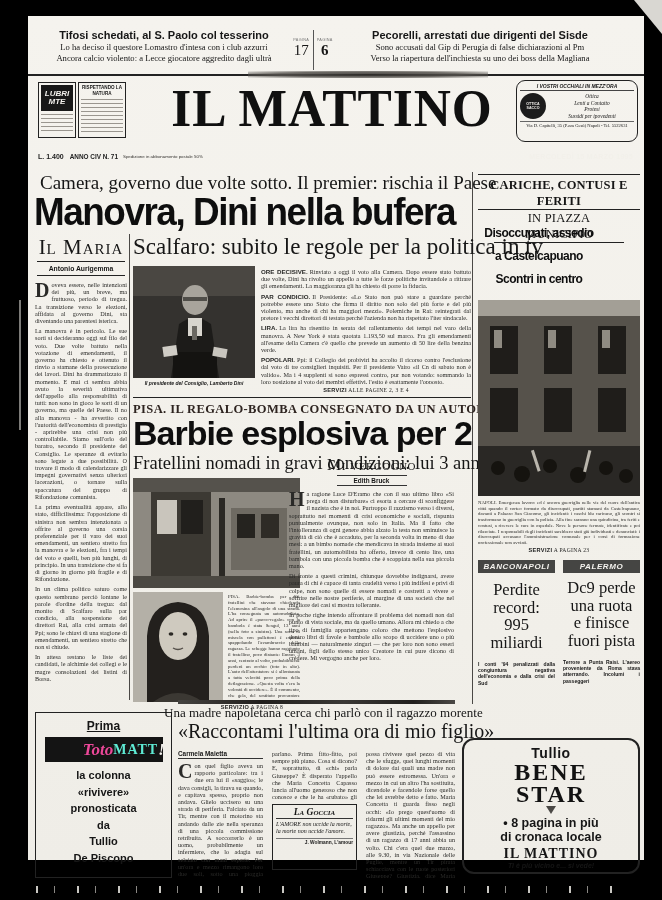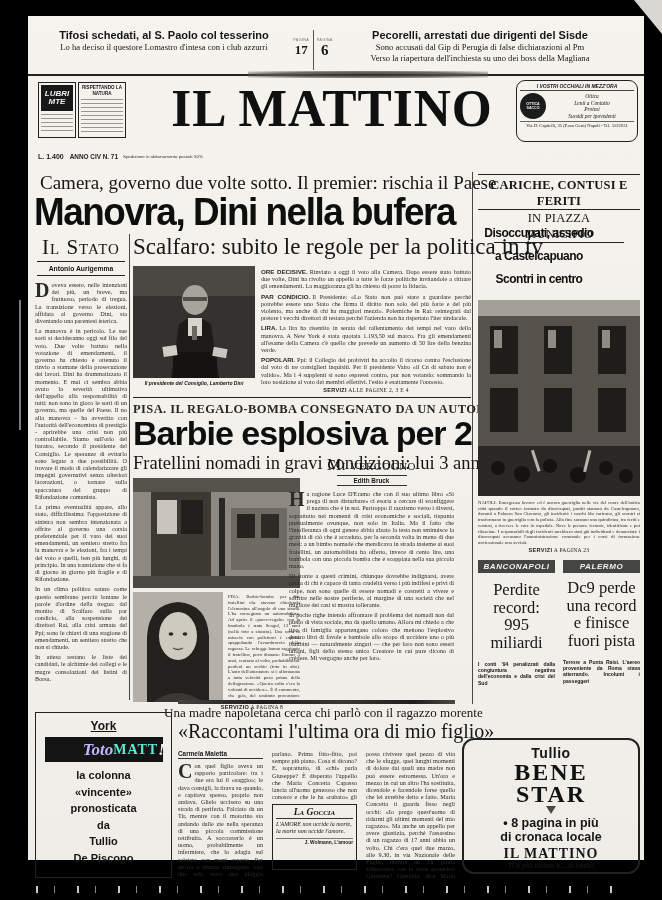--- a/index.html
+++ b/index.html
@@ -32,26 +32,27 @@
 <div class="abs" style="top:0; right:0; width:0; height:0; border-top:34px solid #d9d7d2; border-left:28px solid transparent;"></div>
 <div class="abs" style="left:19px; top:300px; width:2px; height:130px; background:#cfcdc8; opacity:.6;"></div>
 <div class="abs" style="left:36px; top:886px; width:592px; height:7px;
             background:repeating-linear-gradient(90deg,#c9c7c2 0 2px,transparent 2px 41px),repeating-linear-gradient(90deg,transparent 0 18px,#8a8884 18px 19px,transparent 19px 41px);"></div>
 
 <div class="sheet">
 
   <div class="abs" style="left:12px; top:13px; width:248px;">
     <div class="sans ctr" style="font-weight:bold; font-size:11px; line-height:13px;">Tifosi schedati, al S. Paolo col tesserino</div>
     <div class="serif ctr" style="font-size:8.6px; line-height:10.5px;">Lo ha deciso il questore Lomastro d'intesa con i club azzurri</div>
+    <div class="serif ctr" style="font-size:8.6px; line-height:10.5px;">Ancora calcio violento: a Lecce giocatore aggredito dagli ultrà</div>
   </div>
 
   <div class="abs" style="left:262px; top:14px; width:46px; height:40px; display:flex;">
     <div style="flex:1; text-align:center; border-right:1px solid #555;">
       <div class="sans" style="font-size:3.8px; color:#777; letter-spacing:.3px; margin-top:8px;">PAGINA</div>
-      <div class="serif" style="font-weight:bold; font-size:13px;">17</div>
+      <div class="serif" style="font-weight:normal; font-size:15px;">17</div>
     </div>
     <div style="flex:1; text-align:center;">
       <div class="sans" style="font-size:3.8px; color:#777; letter-spacing:.3px; margin-top:8px;">PAGINA</div>
       <div class="serif" style="font-weight:bold; font-size:15px;">6</div>
     </div>
   </div>
 
   <div class="abs" style="left:318px; top:13px; width:268px;">
     <div class="sans ctr" style="font-weight:bold; font-size:11px; line-height:13px;">Pecorelli, arrestati due dirigenti del Sisde</div>
     <div class="serif ctr" style="font-size:8.6px; line-height:10.5px;">Sono accusati dal Gip di Perugia di false dichiarazioni al Pm</div>
@@ -98,21 +99,21 @@
     <span class="sans" style="font-weight:bold; font-size:7px; color:#f2f0ea; margin-left:auto; margin-right:5px; letter-spacing:.3px;">MERCOLEDÌ 15 MARZO 1995</span>
   </div>
 
   <div class="abs serif" style="left:12px; top:157px; width:432px; font-size:19px; line-height:20px; white-space:nowrap;">Camera, governo due volte sotto. Il premier: rischia il Paese</div>
   <div class="abs sans" style="left:6px; top:176px; width:440px; font-weight:bold; font-size:38px; line-height:40px; letter-spacing:-1.5px; white-space:nowrap; transform:scaleX(.97); transform-origin:left; color:#0e0e0e;">Manovra, Dini nella bufera</div>
 
   <div class="abs" style="left:101px; top:218px; width:1px; height:466px; background:#4a4845;"></div>
   <div class="abs" style="left:444px; top:156px; width:1px; height:532px; background:#4a4845;"></div>
 
   <div class="abs" style="left:7px; top:220px; width:92px; height:464px; overflow:hidden;">
-    <div class="serif ctr smallcaps" style="font-size:21px; line-height:22px; letter-spacing:1px;">Il Stato</div>
+    <div class="serif ctr smallcaps" style="font-size:21px; line-height:22px; letter-spacing:1px;">Il Maria</div>
     <div class="rule" style="height:1px; margin:3px 2px;"></div>
     <div class="sans ctr" style="font-weight:bold; font-size:6.8px;">Antonio Aurigemma</div>
     <div class="rule" style="height:1px; margin:3px 2px 5px;"></div>
     <div class="body-txt" style="height:400px;">
       <p class="dropcap">Doveva essere, nelle intenzioni dei più, un breve, ma fruttuoso, periodo di tregua. La transizione verso le elezioni, affidata al governo Dini, sta diventando una parentesi isterica.</p>
       <p>La manovra è in pericolo. Le sue sorti si decideranno oggi sul filo del voto. Due volte battuto nella votazione di emendamenti, il governo ha chiesto e ottenuto il rinvio a stamane della prosecuzione dei lavori. Dini ha drammatizzato il momento. E mai ci sembra abbia avuto la severità ultimativa dell'appello alla responsabilità di tutti: non sono in gioco le sorti di un governo, ma quelle del Paese. Il no alla manovra - ha avvertito con l'autorità dell'economista di prestigio - aprirebbe una crisi non più controllabile. Siamo sull'orlo del baratro, secondo il presidente del Consiglio. Le speranze di evitarlo sono legate a due possibilità. O trovare il modo di calendarizzare gli impegni governativi senza ulteriori lacerazioni, o tornare sulla spaccatura del gruppo di Rifondazione comunista.</p>
       <p>La prima eventualità appare, allo stato, difficilissima: l'opposizione di sinistra non sembra intenzionata a offrire al governo una corsia preferenziale per il varo dei suoi emendamenti, un sentiero stretto fra la manovra e le elezioni, fra i tempi del voto e quelli, ben più lunghi, di principio. In una transizione che si fa di giorno in giorno più fragile e di Rifondazione.</p>
       <p>In un clima politico saturo come questo sembrano perciò lontane le parole d'ordine della tregua: dal monito di Scalfaro sulla par condicio, alla sospensione dei direttori Rai, alla crisi armata del Ppi; sono le chiavi di una stagione di emendamenti, un sentiero stretto che non si chiude.</p>
       <p>In attesa restano le liste dei candidati, le alchimie dei collegi e le magre consolazioni dei listini di Borsa.</p>
     </div>
@@ -251,21 +252,21 @@
       <div>995</div>
       <div>miliardi</div>
     </div>
     <div class="sans" style="font-weight:bold; font-size:5px; line-height:6.2px; margin-top:10px; text-align:justify;">I conti '94 penalizzati dalla congiuntura negativa dell'economia e dalla crisi del Sud</div>
   </div>
 
   <div class="abs" style="left:535px; top:544px; width:77px;">
     <div class="panel-label">PALERMO</div>
     <div class="serif ctr" style="font-size:16.5px; line-height:17.5px; margin-top:6px;">
       <div>Dc9 perde</div>
-      <div>una record</div>
+      <div>una ruota</div>
       <div>e finisce</div>
       <div>fuori pista</div>
     </div>
     <div class="sans" style="font-weight:bold; font-size:5px; line-height:6.2px; margin-top:10px; text-align:justify;">Terrore a Punta Raisi. L'aereo proveniente da Roma stava atterrando. Incolumi i passeggeri</div>
   </div>
 
   <div class="abs ctr" style="left:434px; top:722px; width:178px; height:136px; border:2px solid #222; border-radius:12px; padding-top:5px; overflow:hidden;">
     <div class="sans" style="font-weight:bold; font-size:14px; letter-spacing:.5px;">Tullio</div>
     <div class="serif" style="font-weight:bold; font-size:24px; line-height:22px; letter-spacing:2px; color:#121212;">
       <div>BENE</div>
@@ -276,29 +277,29 @@
       <div>• 8 pagina in più</div>
       <div>di cronaca locale</div>
     </div>
     <div class="serif" style="font-weight:bold; font-size:14px; letter-spacing:1px; margin-top:2px;">IL MATTINO</div>
     <div class="sans" style="font-weight:bold; font-style:italic; font-size:7px;">Ti è più vicino e... si vede!</div>
   </div>
 
   <div class="abs" style="left:150px; top:684px; width:277px; height:4px; background:linear-gradient(90deg,#454340,#211f1d 30%,#3a3835 60%,#211f1d 85%,#4a4845);"></div>
 
   <div class="abs ctr" style="left:7px; top:696px; width:137px; height:166px; border:1.5px solid #222; padding-top:6px;">
-    <div class="sans" style="font-weight:bold; font-size:12px; text-decoration:underline;">York</div>
+    <div class="sans" style="font-weight:bold; font-size:12px; text-decoration:underline;">Prima</div>
     <div style="background:#141414; width:118px; height:25px; margin:4px auto 5px; display:flex; align-items:center; justify-content:center;">
-      <span class="serif" style="color:#c4b5fd; font-style:italic; font-weight:bold; font-size:17px;margin-left:40px;">Toto</span>
+      <span class="serif" style="color:#ec4899; font-style:italic; font-weight:bold; font-size:17px;margin-left:40px;">Toto</span>
         <span class="serif" style="color:#5eead4; font-weight:bold; font-size:14px; letter-spacing:1px;">MATT</span>
         <span class="serif" style="color:#f4f2ee; font-weight:bold; font-style:italic; font-size:16px;">!</span>
     </div>
     <div class="sans" style="font-weight:bold; font-size:11px; line-height:16.5px;">
       <div>la colonna</div>
-      <div>«vincente»</div>
+      <div>«rivivere»</div>
       <div>pronosticata</div>
       <div>da</div>
       <div>Tullio</div>
       <div>De Piscopo</div>
     </div>
   </div>
 
   <div class="abs serif" style="left:136px; top:691px; width:277px; font-size:13px; line-height:12px; white-space:nowrap;">Una madre napoletana cerca chi parlò con il ragazzo morente</div>
   <div class="abs serif" style="left:150px; top:703px; width:280px; font-size:20px; line-height:24px; white-space:nowrap;">«Raccontami l'ultima ora di mio figlio»</div>
 

